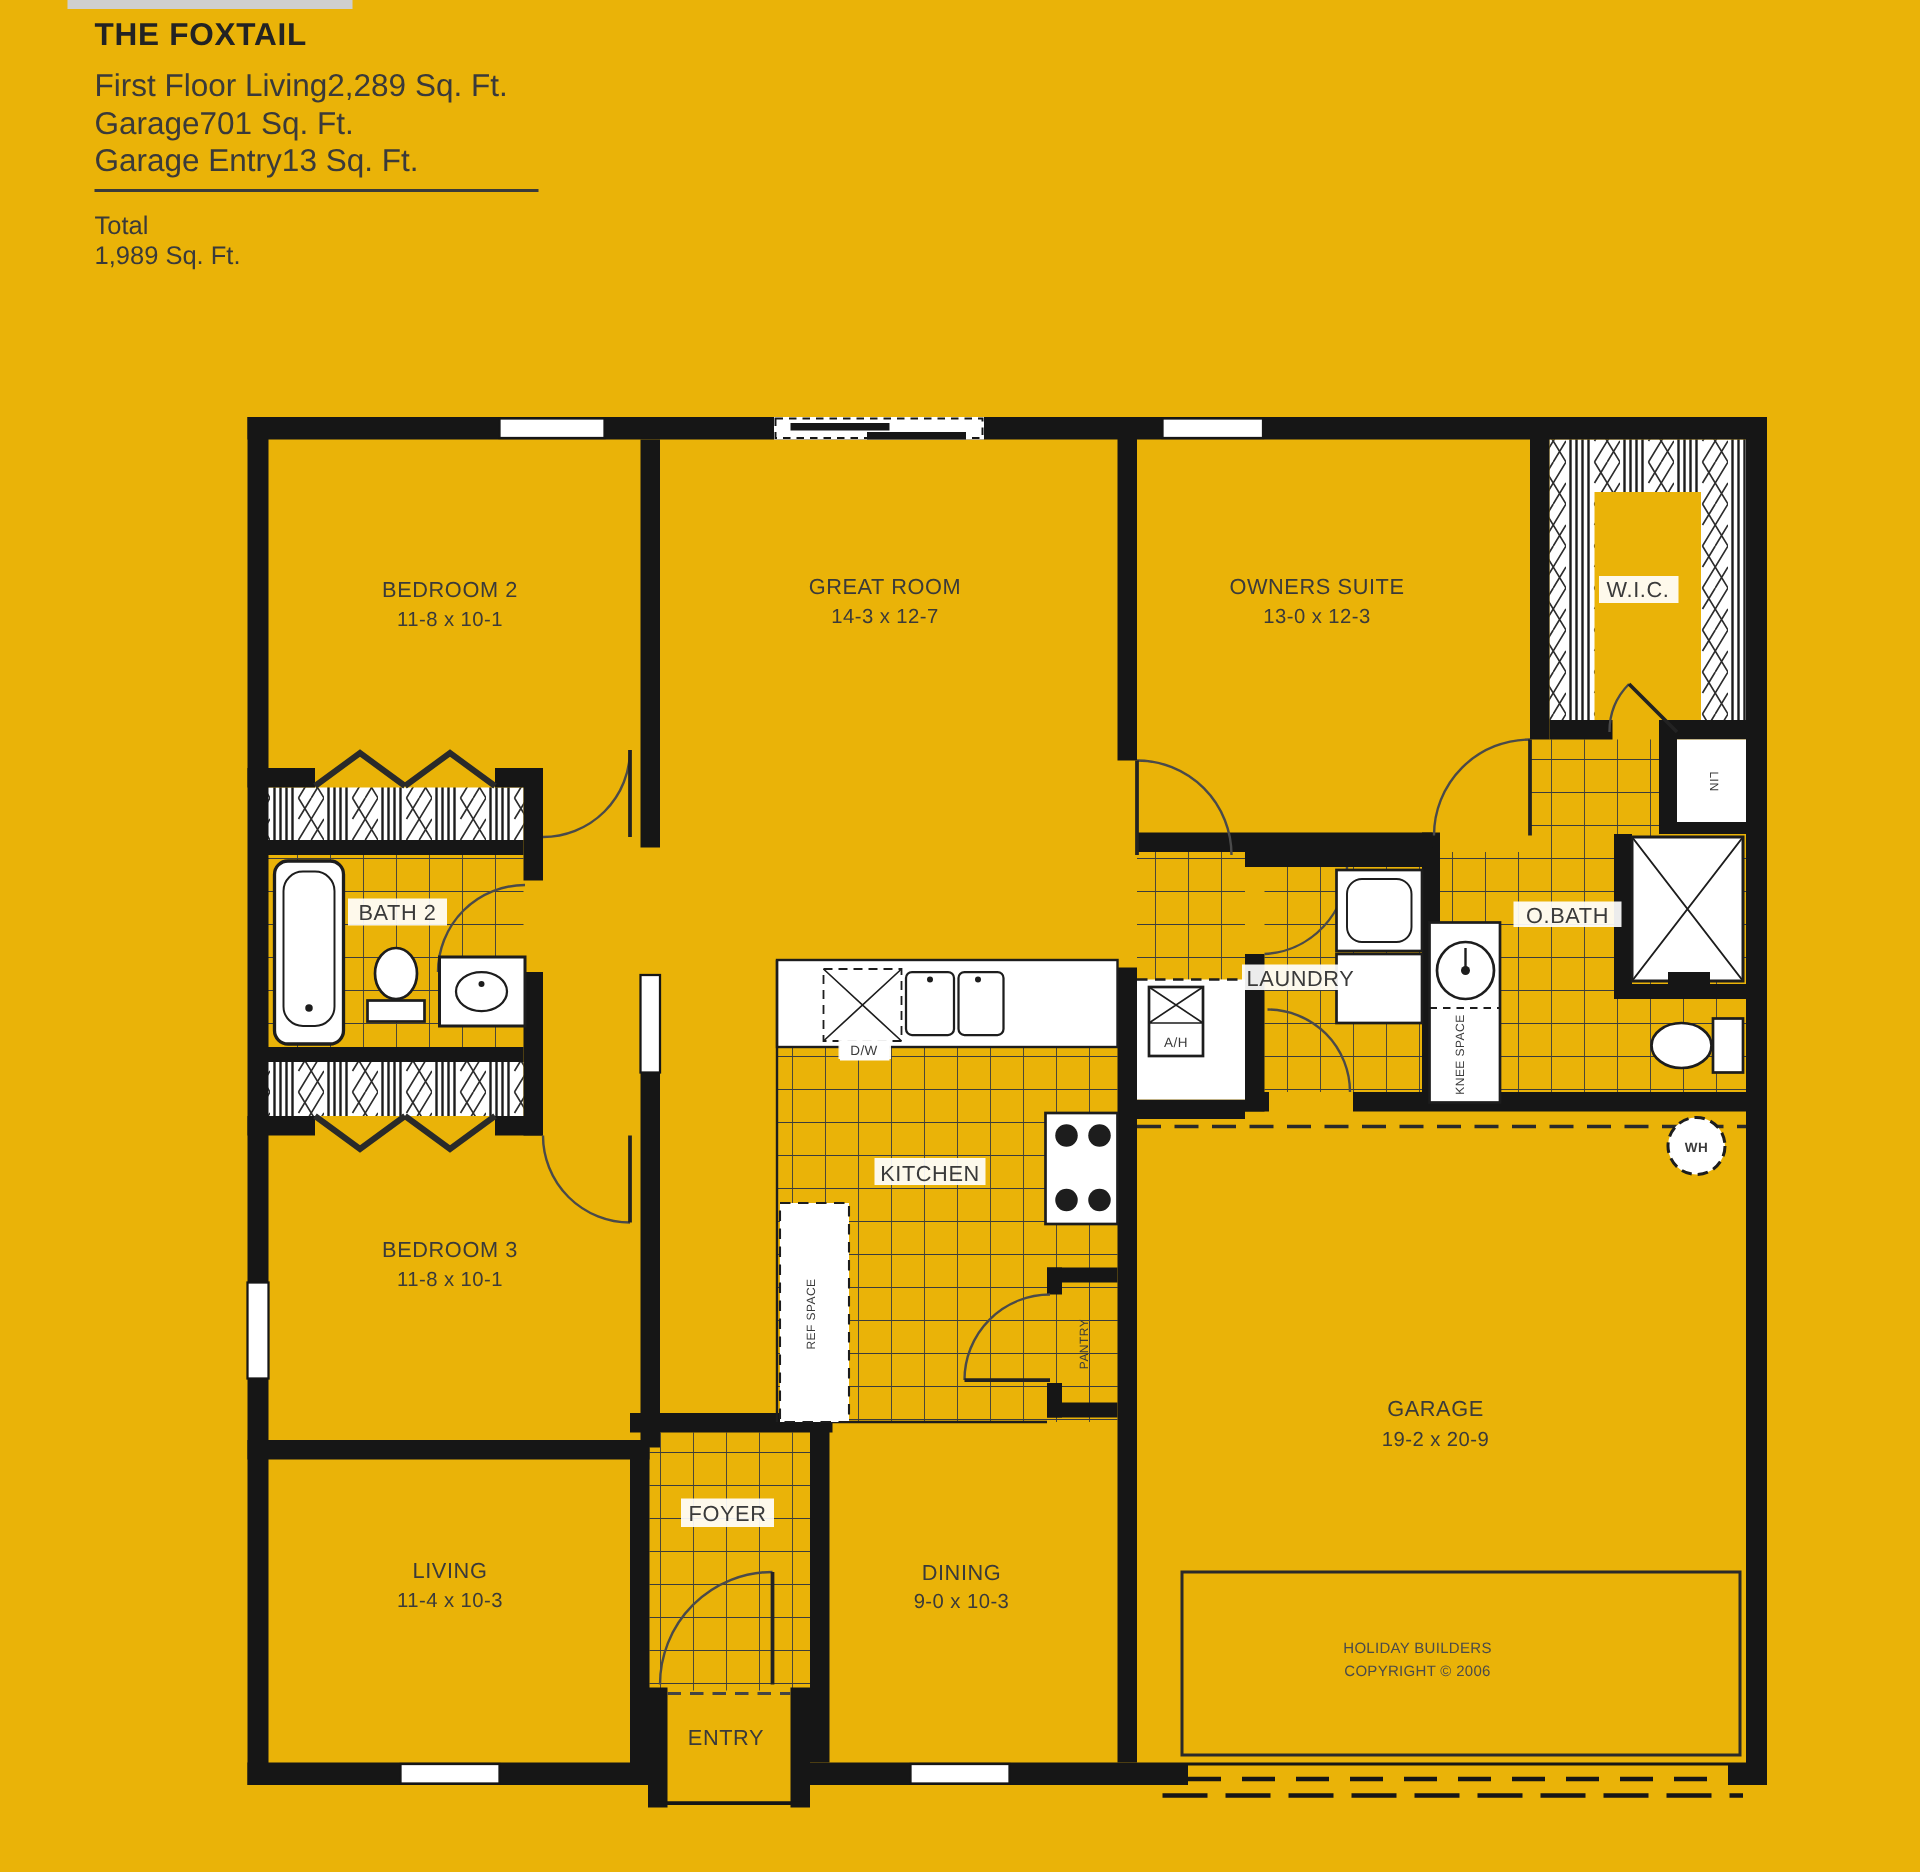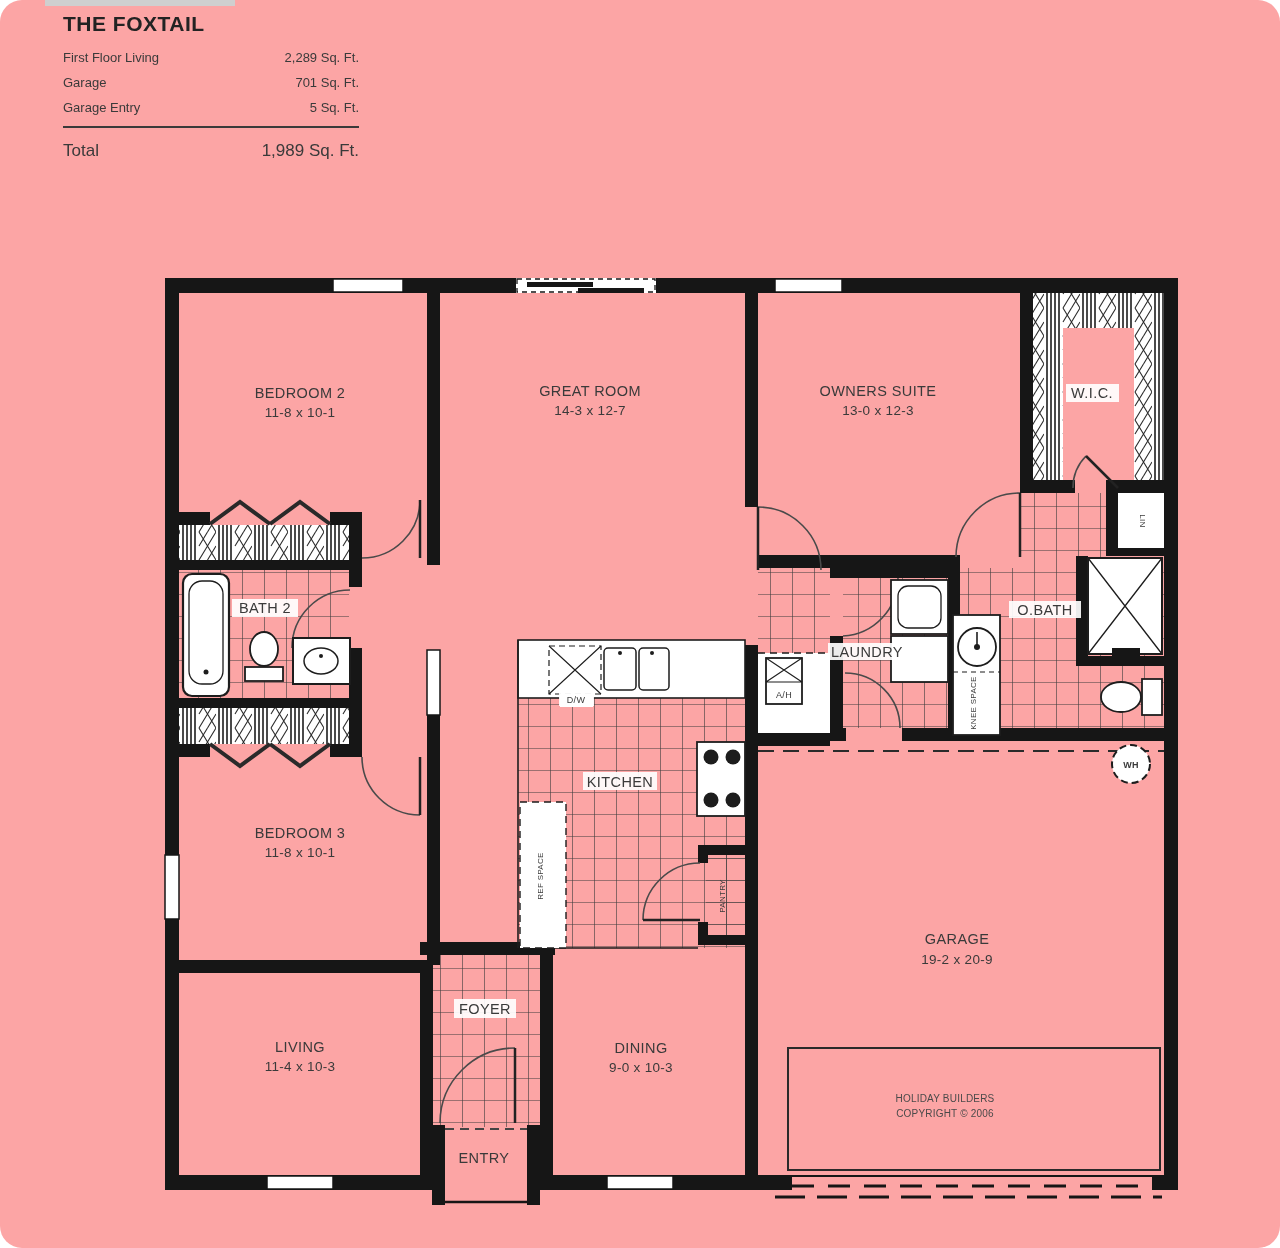--- a/index.html
+++ b/index.html
@@ -1,23 +1,23 @@
 <!DOCTYPE html>
 <html><head>
 <meta charset="utf-8">
 <style>
   html,body{margin:0;padding:0;background:#fff;}
-  .page{position:relative;width:1280px;height:1248px;background:#fca5a5;overflow:hidden;
-        font-family:"Liberation Sans",sans-serif;border-radius:22px;}
+  .page{position:relative;width:1280px;height:1248px;background:#eab308;overflow:hidden;
+        font-family:"Liberation Sans",sans-serif;}
   .scan-artifact{position:absolute;left:45px;top:0;width:190px;height:6px;background:#cfcfcf;}
   .hdr{position:absolute;left:63px;top:12px;width:296px;color:#2e2e2e;}
   .hdr .title{font-size:21px;font-weight:bold;letter-spacing:.5px;color:#232323;margin:0 0 9px 0;}
-  .hdr .row{display:flex;justify-content:space-between;font-size:13px;line-height:25px;color:#3a3a3a;}
+  .hdr .row{display:flex;font-size:21px;line-height:25px;color:#3a3a3a;}
   .hdr .rule{border-top:2px solid #3a3a3a;margin-top:6px;}
-  .hdr .total-row{display:flex;justify-content:space-between;font-size:17px;margin-top:13px;color:#3a3a3a;}
+  .hdr .total-row{display:flex;justify-content:space-between;font-size:17px;margin-top:13px;color:#3a3a3a;flex-direction:column;}
   svg text{fill:#3a3a3a;}
   .rm{font-size:14.5px;letter-spacing:.4px;}
   .dm{font-size:13.5px;letter-spacing:.3px;}
   .sm{font-size:9px;letter-spacing:.3px;}
   .xs{font-size:8px;letter-spacing:.3px;}
   .cp{font-size:10px;letter-spacing:.2px;fill:#4a4a4a;}
 </style>
 </head>
 <body>
 
@@ -31,21 +31,21 @@
     <div class="row">
       <span>First Floor Living</span>
       <span>2,289 Sq. Ft.</span>
     </div>
     <div class="row">
       <span>Garage</span>
       <span>701 Sq. Ft.</span>
     </div>
     <div class="row">
       <span>Garage Entry</span>
-      <span>5 Sq. Ft.</span>
+      <span>13 Sq. Ft.</span>
     </div>
     <div class="rule"></div>
     <div class="total-row">
       <span>Total</span>
       <span>1,989 Sq. Ft.</span>
     </div>
   </div>
 
   
   <svg width="1280" height="1248" viewBox="0 0 1280 1248">

